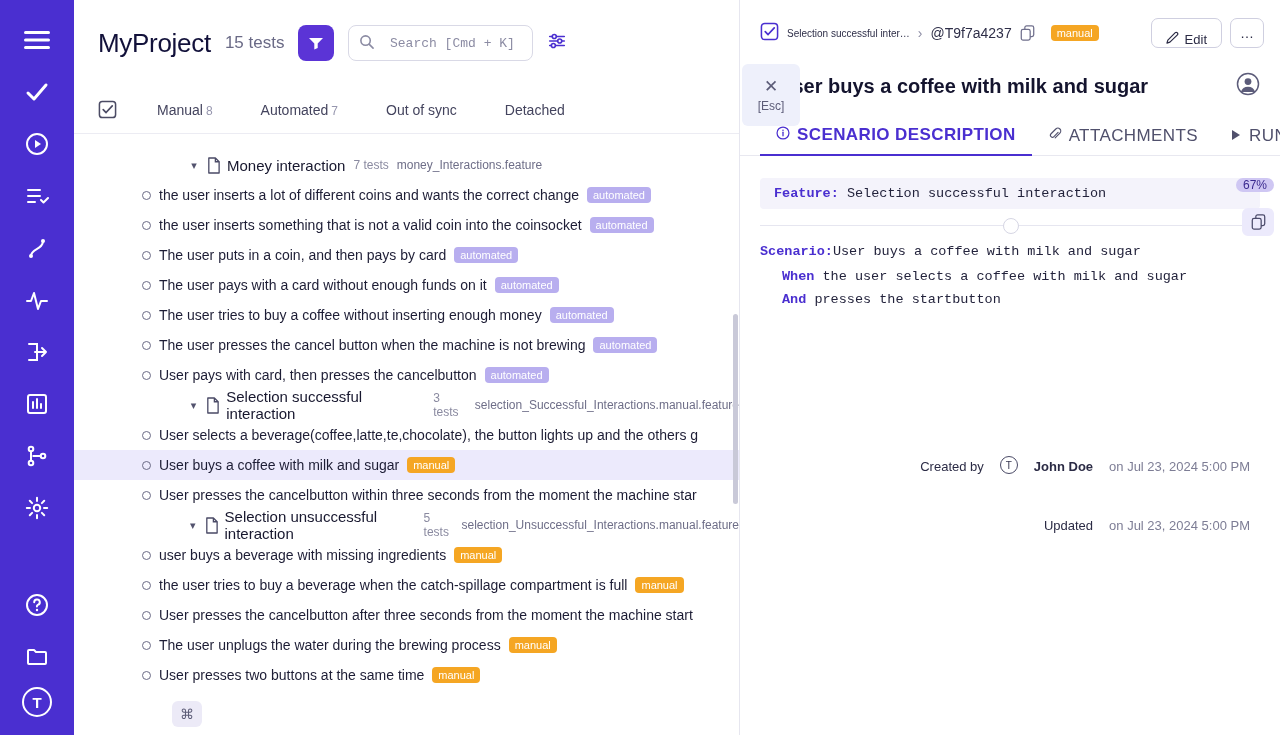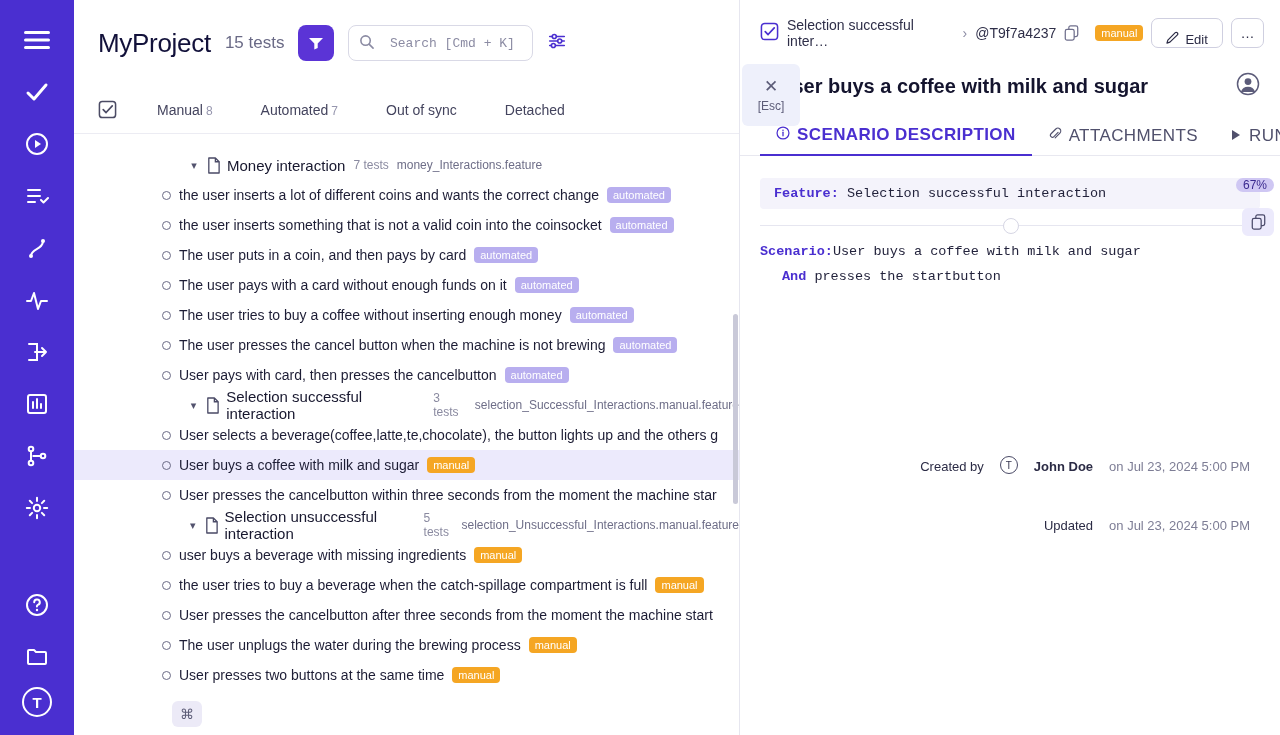--- a/index.html
+++ b/index.html
@@ -98,21 +98,21 @@
     width: 16px; text-align: center; color: #53536e; font-size: 11px;
     margin-left: 112px; cursor: pointer;
   }
   .frow .fileico { margin: 0 6px 0 4px; color: #4a4a66; display: flex; }
   .frow .fname { font-size: 15px; color: #17172e; }
   .frow .fcount { font-size: 12px; color: #8a8aa0; margin-left: 8px; }
   .frow .fpath { font-size: 12px; color: #6e6e88; margin-left: 8px; }
 
   .trow {
     position: relative; display: flex; align-items: center; height: 30px;
-    padding-left: 88px; font-size: 14px; color: #1d1d35;
+    padding-left: 68px; font-size: 14px; color: #1d1d35;
     white-space: nowrap; cursor: pointer;
   }
   .trow.selected { background: #eceafc; }
   .trow .circ {
     width: 9px; height: 9px; border: 1px solid #6b6b86; border-radius: 50%;
     margin-right: 8px; flex: 0 0 9px;
   }
   .badge {
     font-size: 11px; border-radius: 4px; padding: 2px 6px; margin-left: 8px;
     color: #ffffff; font-weight: normal; display: inline-block;
@@ -130,21 +130,21 @@
     background: #eceaf7; border-radius: 6px; display: flex;
     align-items: center; justify-content: center; color: #5d5d78; font-size: 14px;
   }
 
   
   .detail { flex: 1 1 auto; height: 735px; background: #fff; position: relative; overflow: hidden; }
   .d-top {
     height: 66px; display: flex; align-items: center; gap: 8px;
     padding: 0 16px 0 20px;
   }
-  .d-top .crumb { font-size: 14px; color: #2e2e48; }
+  .d-top .crumb { font-size: 10px; color: #2e2e48; }
   .d-top .sep { color: #8c8ca4; font-size: 14px; }
   .d-top .tag-id { font-size: 14px; color: #2e2e48; }
   .copy-ico { color: #6f6f8c; cursor: pointer; display: flex; }
   .btn-edit {
     margin-left: auto; height: 30px; padding: 0 14px; border-radius: 7px;
     border: 1px solid #cfcfe0; display: flex; align-items: flex-end; gap: 6px;
     font-size: 13px; color: #2b2b45; cursor: pointer; background: #fff;
   }
   .btn-dots {
     width: 34px; height: 30px; border-radius: 7px; border: 1px solid #cfcfe0;
@@ -558,20 +558,23 @@
         <span class="pct-badge">67%</span>
         <span class="copy-box">
           <svg width="15" height="16" viewBox="0 0 16 18">
               <rect x="5" y="1" width="10" height="12" rx="2" stroke="#4a4a6a" stroke-width="1.4" fill="none"></rect>
               <rect x="1" y="5" width="10" height="12" rx="2" stroke="#4a4a6a" stroke-width="1.4" fill="#eceafc"></rect>
             </svg>
         </span>
       </div>
 
       <div class="step">
+        <span class="kw-when">When</span><span class="plain"> the user selects a coffee with milk and sugar</span>
+      </div>
+      <div class="step">
         <span class="kw-when">And</span><span class="plain"> presses the startbutton</span>
       </div>
     </div>
 
     <div class="meta">
       <div class="line">
         <span>Created by</span>
         <span class="av">T</span>
         <span class="who">John Doe</span>
         <span class="when">on Jul 23, 2024 5:00 PM</span>

